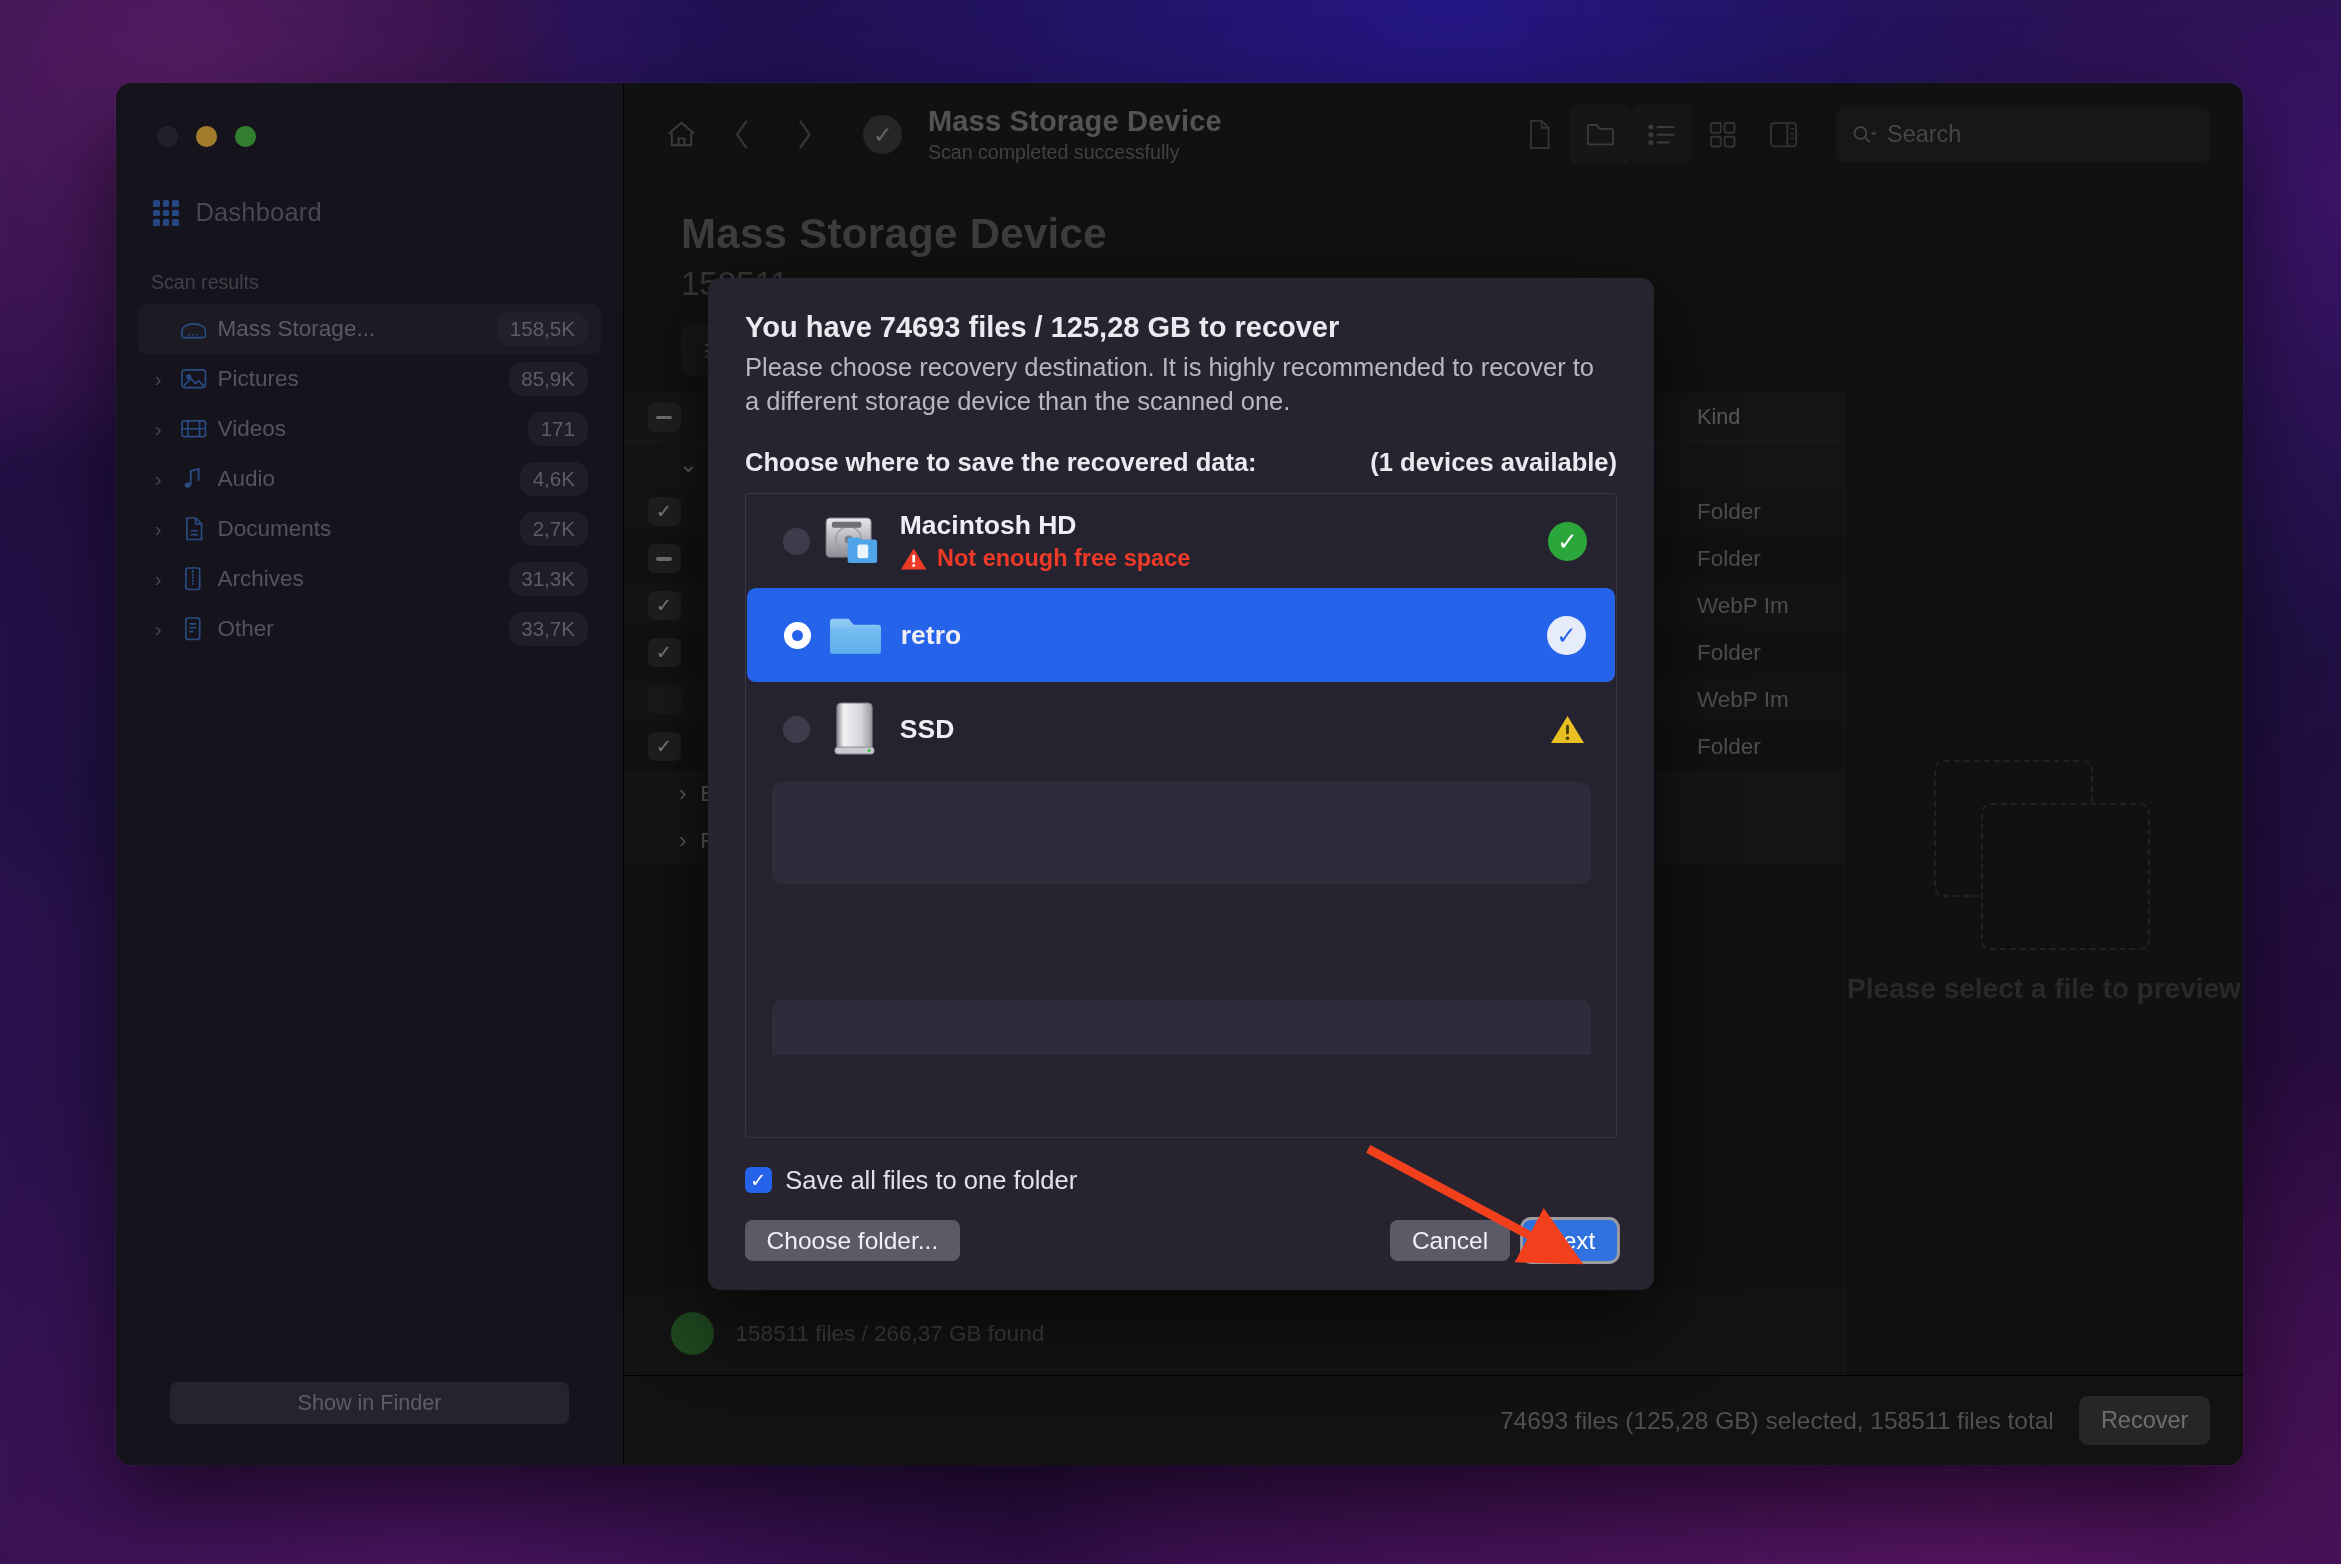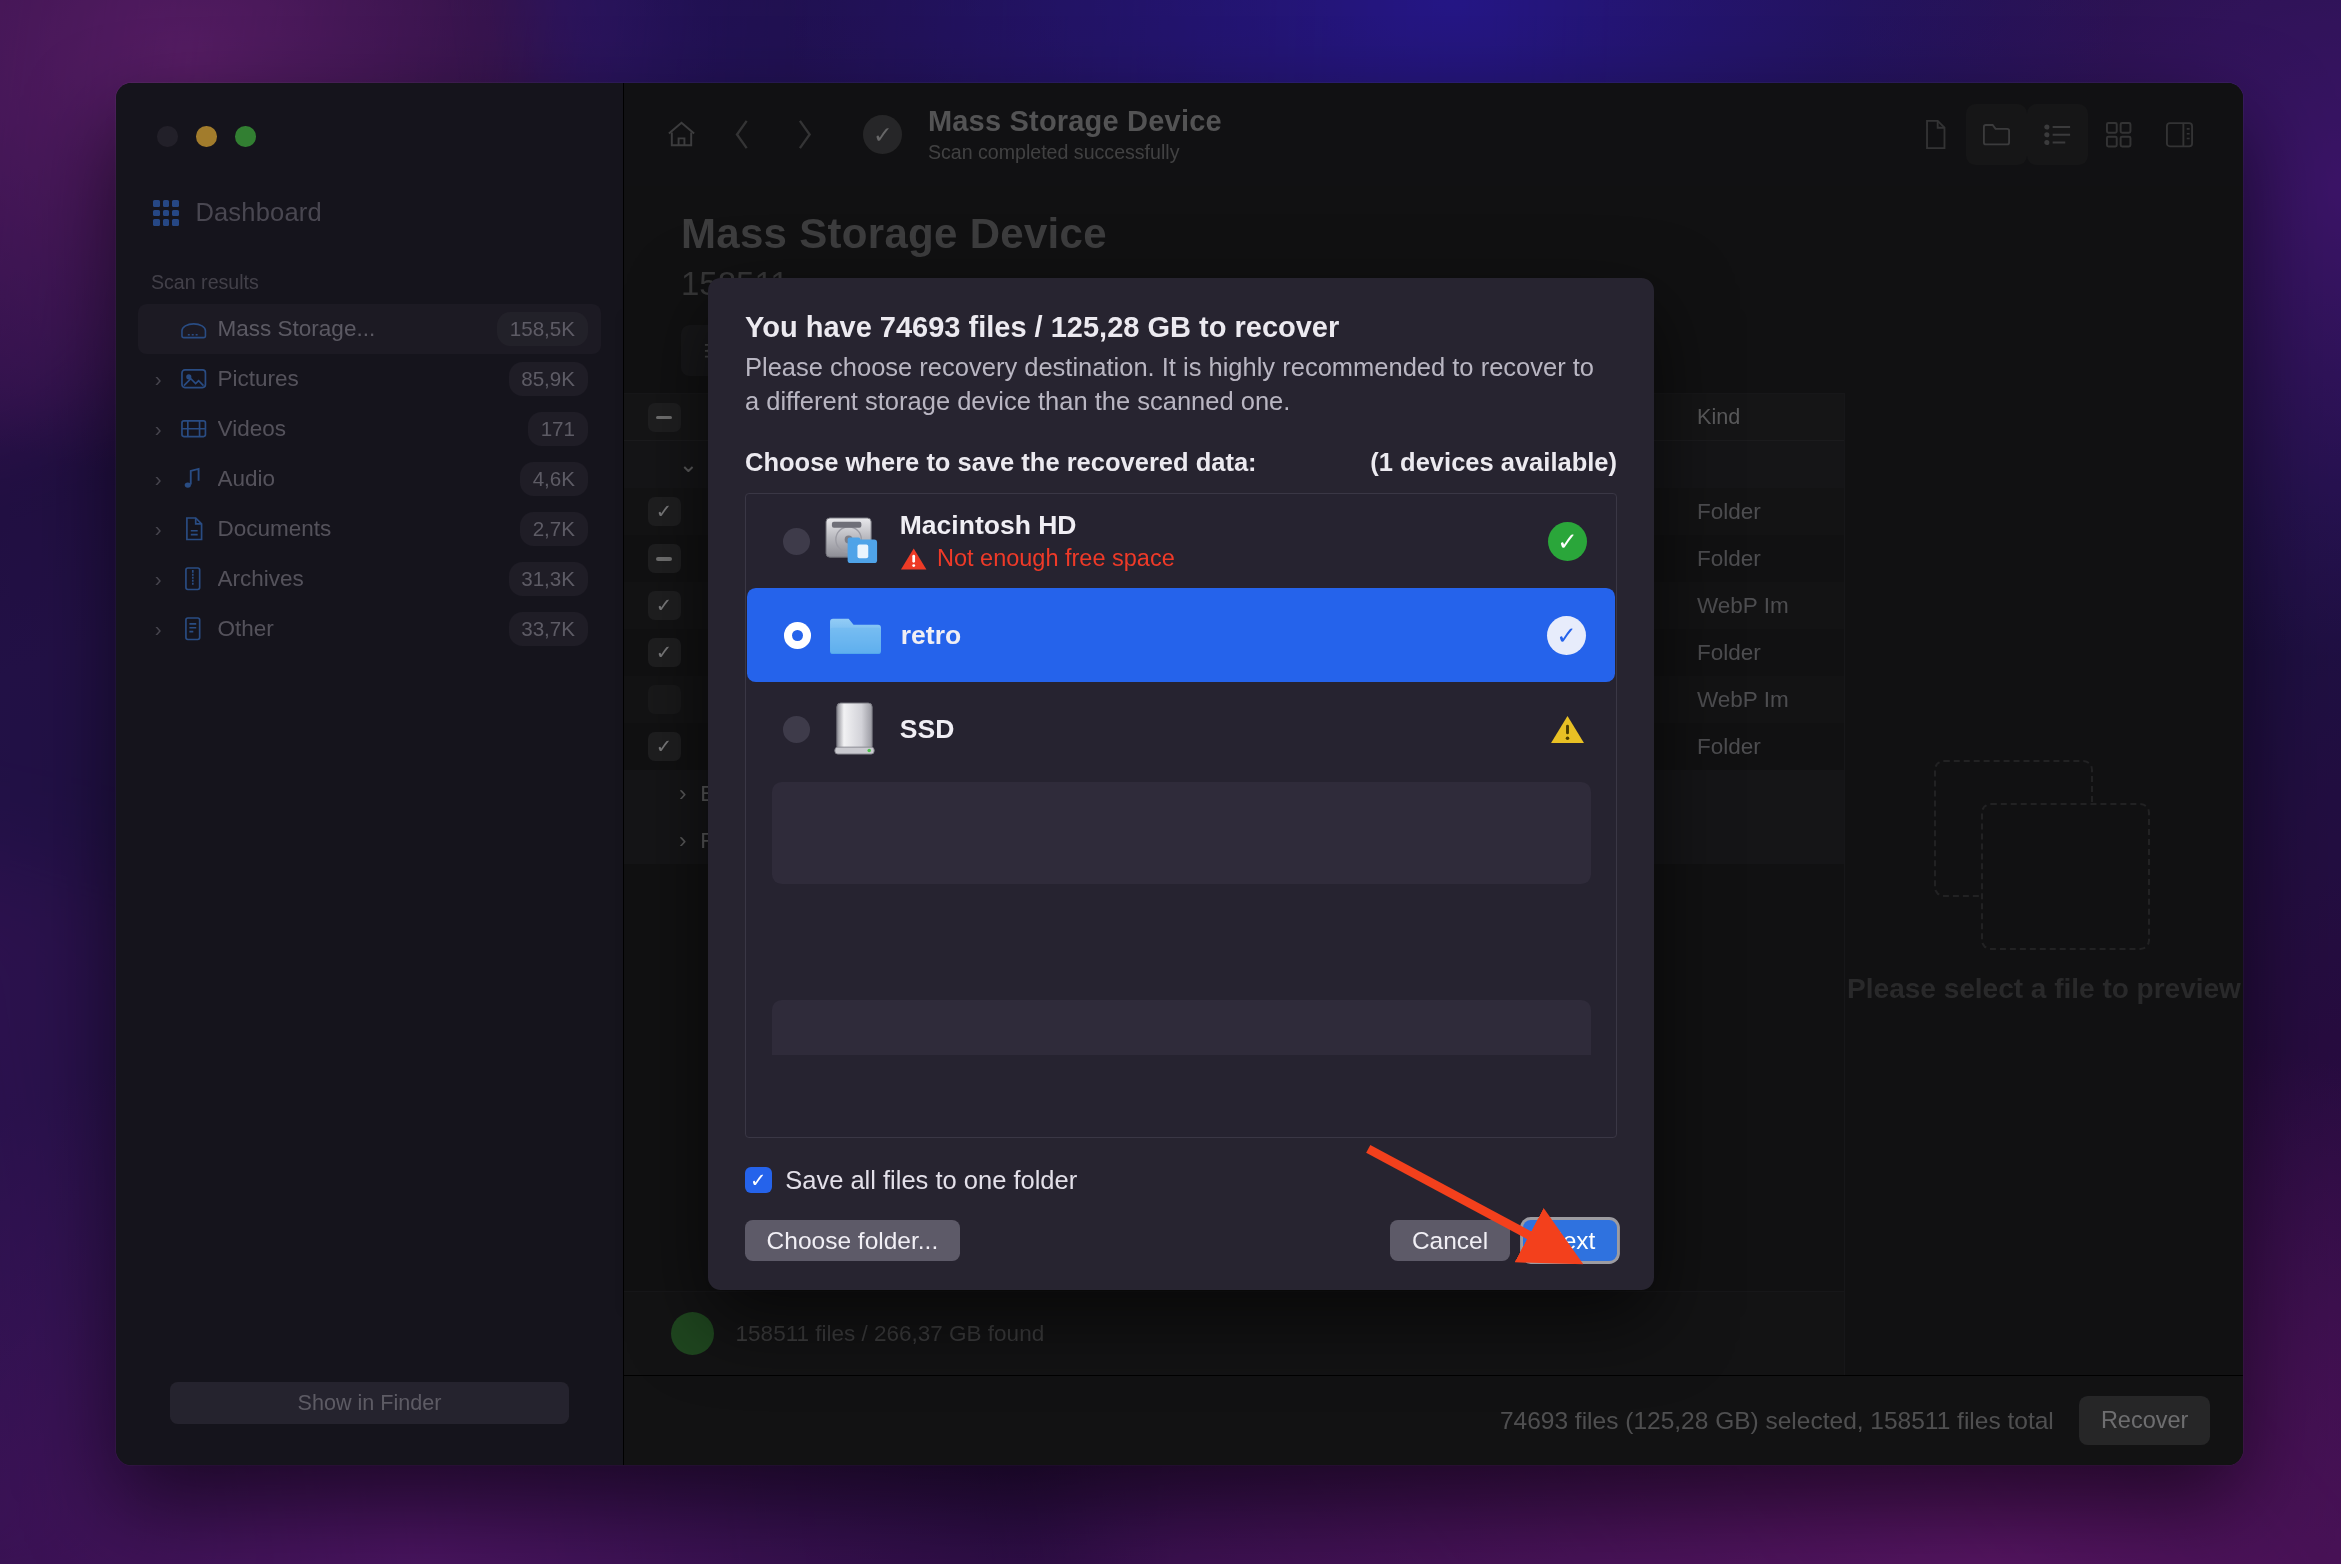--- a/index.html
+++ b/index.html
@@ -225,21 +225,21 @@
   }
   .devrow { height: 94px; display:flex; align-items:center; padding: 0 29px 0 21.6px; gap: 0; }
   .devrow.selected { background: #2563eb; margin: 0 1px; border-radius: 8.8px; }
   .radio { width: 26.5px; height: 26.5px; border-radius: 50%; background:#3e3b4a; flex:0 0 26.5px; margin-left: 15.7px; }
   .radio.on { background:#fff; position:relative; }
   .radio.on::after { content:""; position:absolute; inset:0; margin:auto; width:10.8px; height:10.8px; border-radius:50%; background:#2563eb; }
   .dev-ico { width: 90px; flex:0 0 90px; display:flex; align-items:center; justify-content:center; }
   .dev-main { flex:1; min-width:0; }
   .dev-name { font-size: 26.5px; font-weight: 700; color:#f0eef4; }
   .dev-warn { display:flex; align-items:center; gap:9.8px; margin-top: 3.9px; }
-  .dev-warn-text { font-size: 23.5px; color:#ef3a28; }
+  .dev-warn-text { font-size: 23.5px; color:#ef3a28;font-weight:bold; }
   .badge { width: 39px; height: 39px; flex:0 0 39px; display:flex; align-items:center; justify-content:center; }
   .badge.green { border-radius:50%; background:#2aa63a; color:#fff; font-size:24.5px; }
   .badge.white { border-radius:50%; background:#e7ecfb; color:#2563eb; font-size:24.5px; }
 
   .blankrow { height: 102px; margin: 5.9px 25.5px 0 25.5px; border-radius: 9.8px; background:#2f2b3a; }
   .blankrow.partial { height: 55px; margin-top: 116px; border-radius: 9.8px 9.8px 0 0; }
 
   .dlg-opts { display:flex; align-items:center; gap: 13.7px; margin: 27.4px 0 0 0; }
   .chk { width: 26.5px; height: 26.5px; border-radius: 5.9px; background:#2563eb; color:#fff; font-size:19.6px; display:flex; align-items:center; justify-content:center; }
   .opt-label { font-size: 25.5px; color:#e3e0e9; }
@@ -442,20 +442,28 @@
           </svg>
         </span>
         <span class="tb-ico">
           <svg width="29" height="27.4" viewBox="0 0 30 28" fill="none" stroke="#4e4e50" stroke-width="1.9">
             <rect x="2" y="2" width="26" height="24" rx="3"></rect>
               <path d="M19 2v24"></path>
             <path d="M22.5 8h3M22.5 13h3M22.5 18h3" stroke-width="1.6"></path>
           </svg>
         </span>
 
+        <div class="search">
+          <svg width="25.5" height="23.5" viewBox="0 0 30 24" fill="none" stroke="#6a6a6c" stroke-width="2">
+            <circle cx="10" cy="10" r="7"></circle>
+              <path d="M15.2 15.2L21 21"></path>
+              <path d="M23 9l2.5 2.5L28 9"></path>
+          </svg>
+          <span class="search-ph">Search</span>
+        </div>
       </header>
 
       <div class="page-head">
         <div class="page-title">Mass Storage Device</div>
         <div class="page-sub">158511</div>
       </div>
 
       <div class="filter-row">
         <div class="pill">
           <svg width="25.5" height="21.6" viewBox="0 0 26 22" fill="none" stroke="#6a6a6c" stroke-width="1.8">

